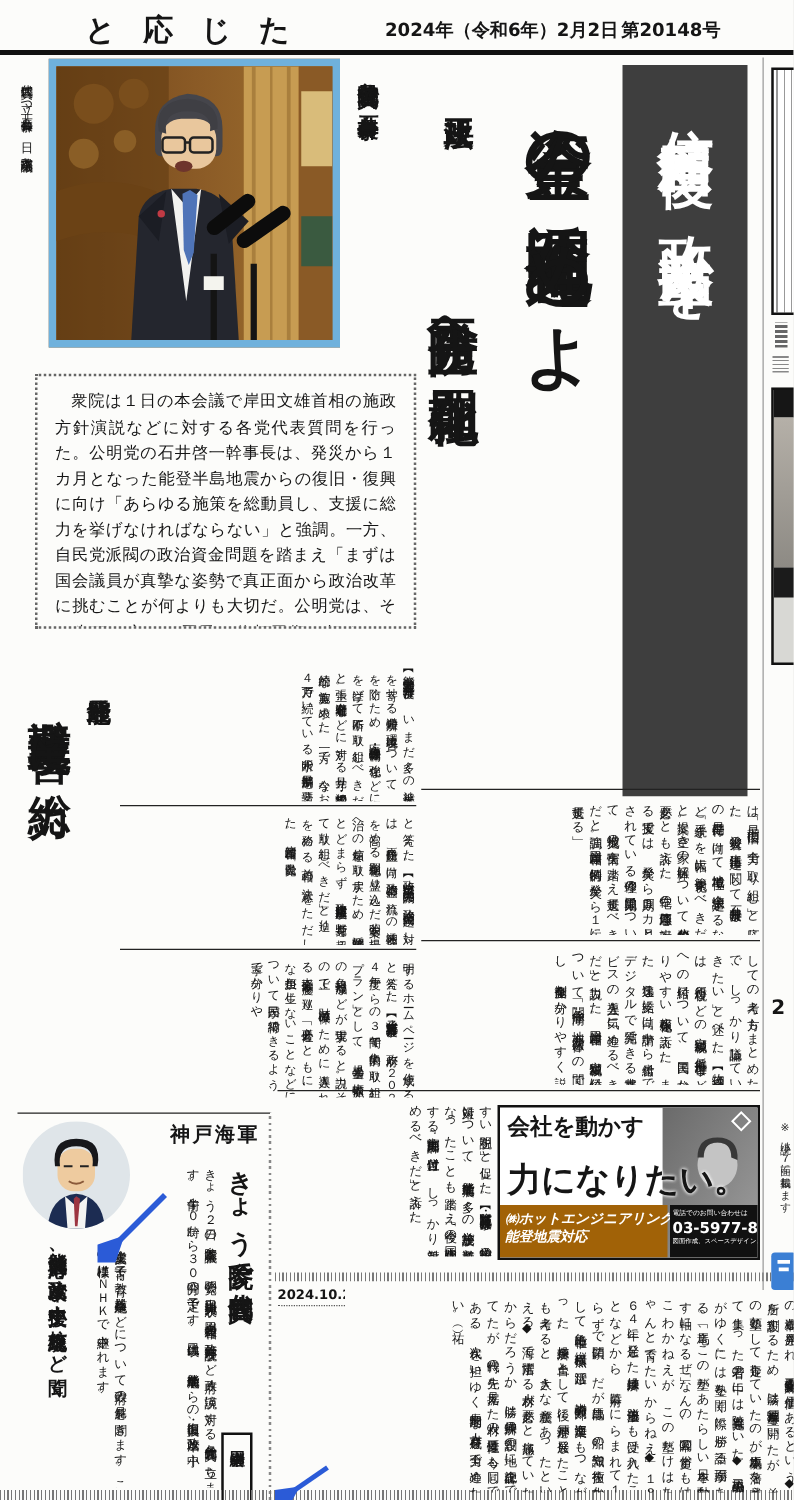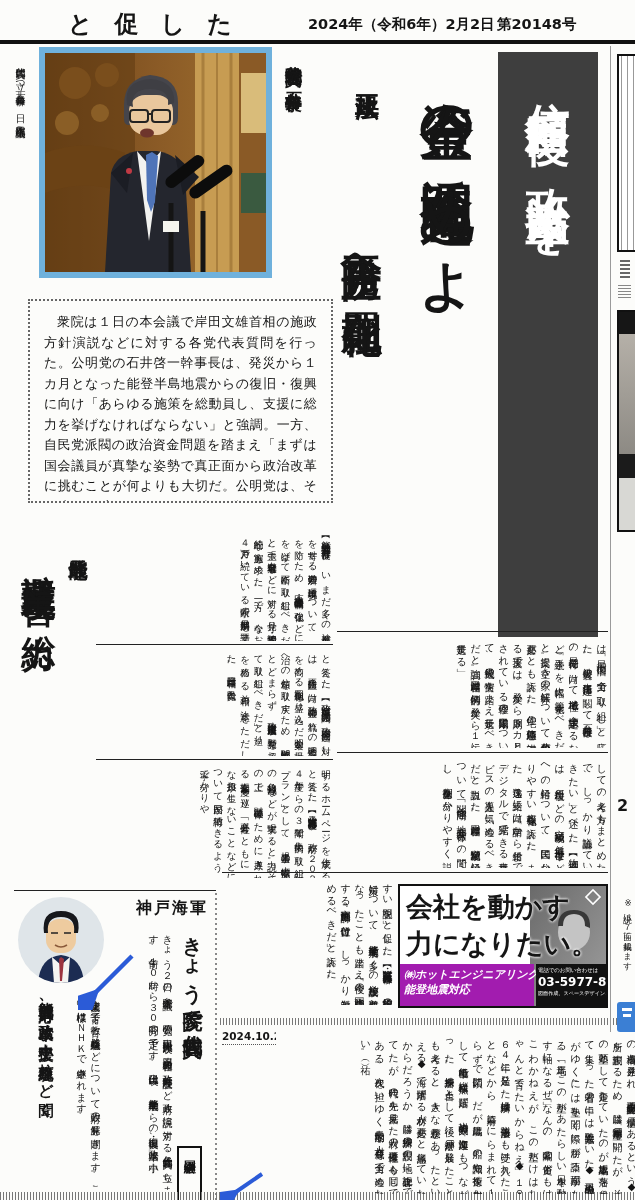--- a/index.html
+++ b/index.html
@@ -49,23 +49,23 @@
   #yama-label { left:136px; top:898px; width:80px; height:20px; font-size:16px; font-weight:bold; letter-spacing:2px; }
   #kyo-headline { left:177px; top:922px; width:31px; height:220px; font-size:20px; line-height:31px; font-weight:bold; letter-spacing:1px; }
   #kokkai-badge { left:177px; top:1146px; width:25px; height:56px; border:2px solid #111; font-size:12px; line-height:19px; font-weight:bold; padding:3px 1px; }
   #kyo-body-1 { left:104px; top:928px; width:70px; height:262px; }
   #kyo-body-2 { left:56px; top:992px; width:46px; height:198px; }
   #kyo-subhead { left:14px; top:990px; width:41px; height:204px; font-size:15px; line-height:19.5px; font-weight:bold; letter-spacing:1px; }
 
   
   #ad-box { left:398px; top:884px; width:210px; height:124px; border:2px solid #111; background:#fff; }
   #ad-photo { position:absolute; right:0; top:0; width:76px; height:120px; }
-  #ad-tag1 { position:absolute; left:6px; top:3px; font-size:27px; font-weight:bold; white-space:nowrap; text-shadow:0 0 3px #fff,0 0 3px #fff; z-index:2; }
+  #ad-tag1 { position:absolute; left:6px; top:3px; font-size:18px; font-weight:bold; white-space:nowrap; text-shadow:0 0 3px #fff,0 0 3px #fff; z-index:2; }
   #ad-tag2 { position:absolute; left:6px; top:40px; font-size:27px; font-weight:bold; white-space:nowrap; text-shadow:0 0 3px #fff,0 0 3px #fff; z-index:2; }
-  #ad-band { position:absolute; left:0; bottom:0; width:134px; height:42px; background:#a21caf; color:#fff; padding:3px 4px; z-index:3;margin-top:33px; }
+  #ad-band { position:absolute; left:0; bottom:0; width:134px; height:42px; background:#a16207; color:#fff; padding:3px 4px; z-index:3;margin-top:33px; }
   #ad-company { font-size:11px; font-weight:bold; font-style:italic; white-space:nowrap; }
   #ad-company-sub { font-size:11px; font-weight:bold; font-style:italic; white-space:nowrap; }
   #ad-right-info { position:absolute; left:136px; bottom:0; width:74px; height:42px; background:#111; color:#fff; padding:2px 2px; z-index:3; }
   #ad-phone-note { font-size:6px; white-space:nowrap; transform:scale(0.9); transform-origin:left; }
   #ad-phone { font-size:12px; font-weight:bold; white-space:nowrap; }
   #ad-services { font-size:6px; white-space:nowrap; transform:scale(0.85); transform-origin:left; }
 
   
   #col-date { left:222px; top:1030px; width:54px; height:15px; font-size:10.5px; font-weight:bold; background:#fcfcfa; z-index:2; border-bottom:1px dotted #555; }
   #column-text { left:222px; top:1034px; width:416px; height:160px; z-index:1; }
@@ -84,21 +84,21 @@
   #strip-note { left:620px; top:898px; width:14px; height:112px; font-size:8.5px; line-height:13px; color:#222; }
   #strip-badge { left:617px; top:1002px; width:20px; height:30px; background:#3b7fd4; border-radius:3px; }
   #strip-badge i { display:block; width:10px; height:3px; background:#fff; margin:6px auto 3px; }
   #strip-badge b { display:block; width:8px; height:3px; background:#fff; margin:0 auto; }
 </style>
 </head>
 <body>
 
 <div id="page">
 
-  <div class="abs serif" id="masthead-title">と促した</div>
+  <div class="abs serif" id="masthead-title">と応じた</div>
   <div class="abs sans" id="masthead-date">2024年（令和6年）2月2日（金曜日）</div>
   <div class="abs sans" id="masthead-issue">第20148号</div>
   <div id="top-rule"></div>
 
   <div class="abs" id="banner">
     <div class="v sans txt">信頼回復へ政治改革を</div>
   </div>
   <div class="abs v serif" id="main-headline">資金の透明化進めよ</div>
   <div class="abs v serif" id="kicker">規正法改正</div>
   <div class="abs v serif" id="sub-headline">再発防止へ罰則強化</div>

